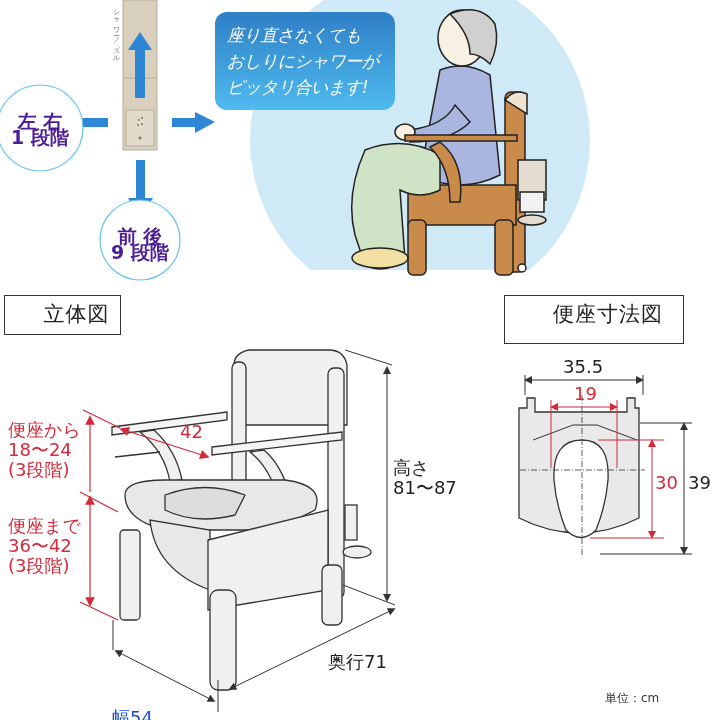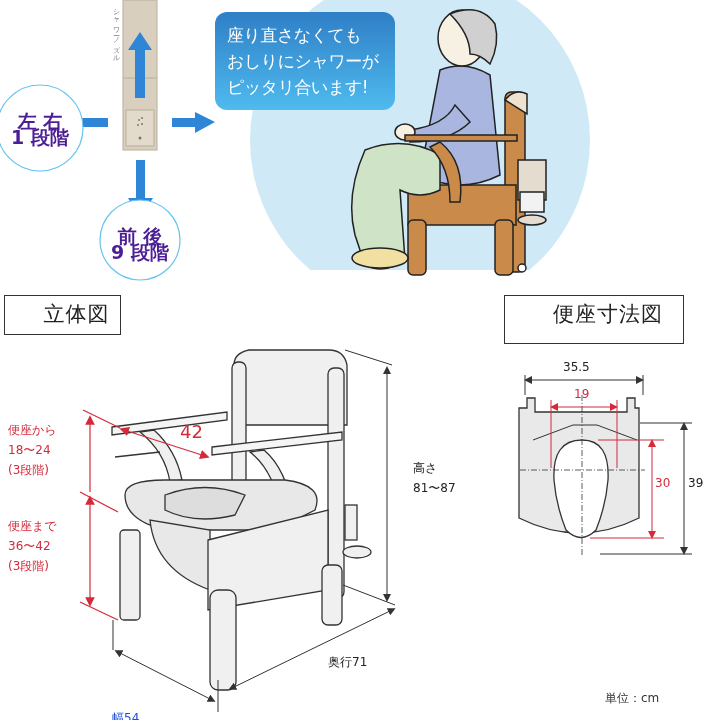--- a/index.html
+++ b/index.html
@@ -2,28 +2,28 @@
 <html><head>
 <meta charset="utf-8">
 <style>
   html, body { margin:0; padding:0; background:#ffffff; }
   body { width:720px; height:720px; position:relative; overflow:hidden;
          font-family:"DejaVu Sans", "Liberation Sans", sans-serif; }
   svg.layer { position:absolute; left:0; top:0; }
   .bubble { position:absolute; left:215px; top:12px; width:180px; height:98px;
             border-radius:12px; background:linear-gradient(#2f7fc6,#4fbbef);
             color:#fff; font-size:17px; line-height:26px; box-sizing:border-box;
-            padding:10px 0 0 12px; letter-spacing:-0.5px; }
+            padding:10px 0 0 12px; letter-spacing:-0.5px;font-style:italic; }
   .circle-label { position:absolute; color:#4c1d95; font-size:19px; font-weight:bold;
                   text-align:center; line-height:16px; }
   .boxtitle { position:absolute; border:1.5px solid #333; background:#fff;
               font-size:21px; color:#222; text-align:center; line-height:36px;
               box-sizing:border-box; letter-spacing:1px;padding-left:28px; }
   .red { color:#d42a3a; }
-  .dim { position:absolute; font-size:12px; line-height:20px; white-space:nowrap; }
+  .dim { position:absolute; font-size:18px; line-height:20px; white-space:nowrap; }
   .dim.big { font-size:18px; }
   .nozzle-text { position:absolute; left:111px; top:4px; writing-mode:vertical-rl;
                  font-size:7px; color:#777; letter-spacing:1px; }
   .unit { position:absolute; left:605px; top:690px; font-size:12px; color:#333; }
 </style>
 </head>
 <body>
 
 <svg class="layer" width="720" height="720" viewBox="0 0 720 720">
   <defs>
@@ -201,21 +201,21 @@
   <div>便座から</div>
   <div>18〜24</div>
   <div>(3段階)</div>
 </div>
 <div class="dim red" style="left:8px; top:516px;">
   <div>便座まで</div>
   <div>36〜42</div>
   <div>(3段階)</div>
 </div>
 
-<div class="dim" style="left:393px; top:458px; color:#222;margin-left:20px;">
+<div class="dim" style="left:393px; top:458px; color:#222;">
   <div>高さ</div>
   <div>81〜87</div>
 </div>
 <div class="dim" style="left:328px; top:652px; color:#222;">奥行71</div>
 <div class="dim" style="left:112px; top:708px; color:#1d4ed8;">幅54</div>
 
 <div class="dim" style="left:563px; top:357px; color:#222;">35.5</div>
 <div class="dim red" style="left:574px; top:384px;">19</div>
 <div class="dim red" style="left:655px; top:473px;">30</div>
 <div class="dim" style="left:688px; top:473px; color:#222;">39</div>

